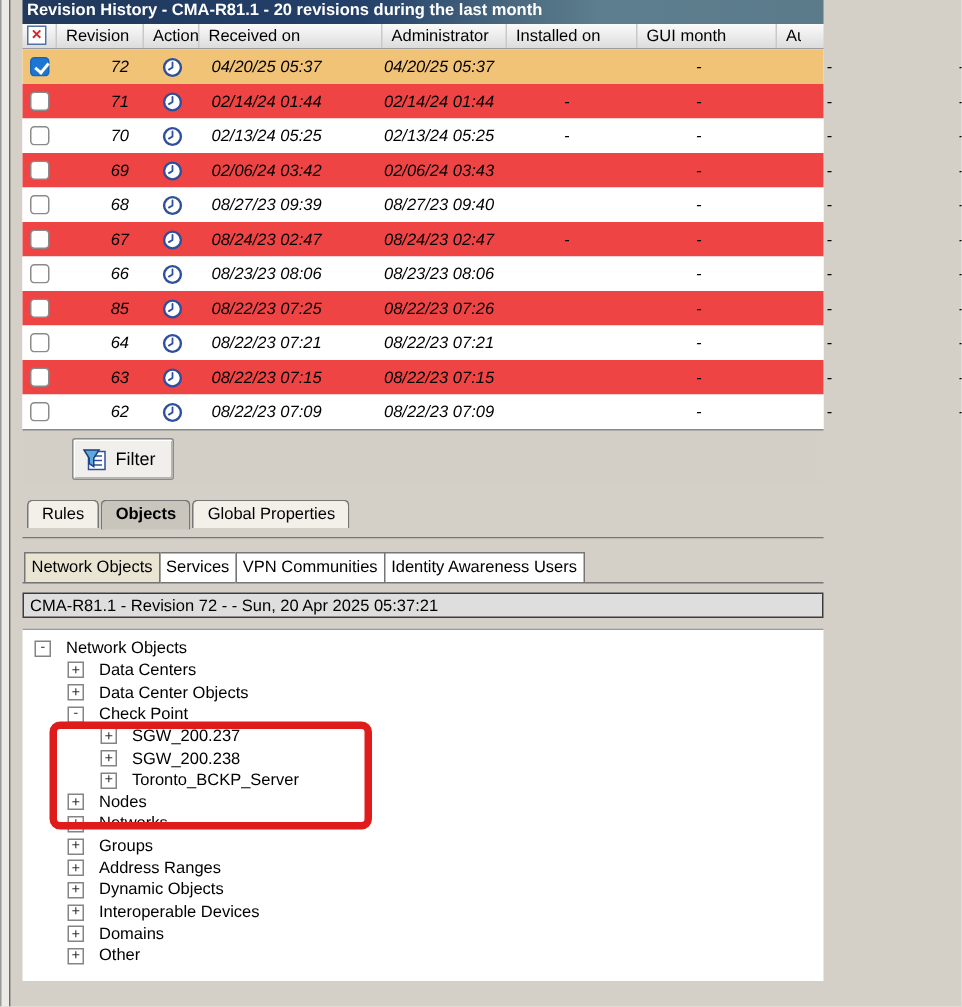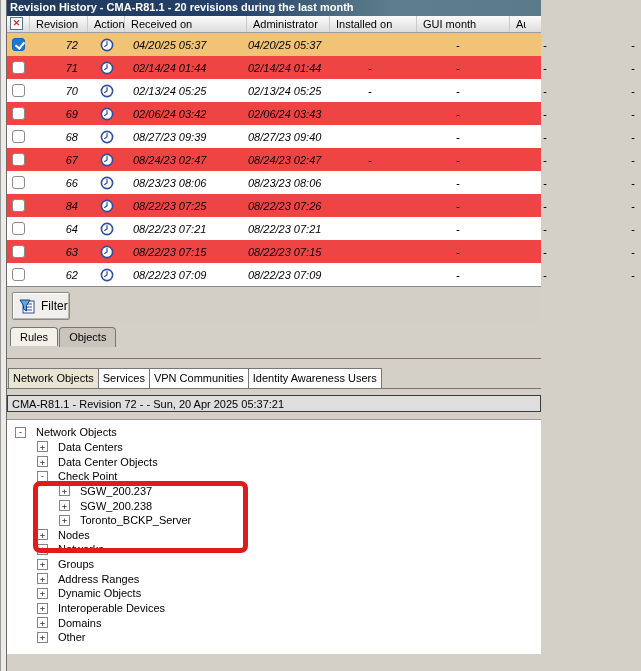--- a/index.html
+++ b/index.html
@@ -1,20 +1,20 @@
 <!DOCTYPE html>
 <html><head>
 <meta charset="utf-8">
 <style>
   html,body{margin:0;padding:0;}
   .screen{position:relative;width:641px;height:671px;background:#d4d0c8;overflow:hidden;
           font-family:"Liberation Sans",sans-serif;font-size:11px;color:#000;}
   .gutter{position:absolute;left:0;top:0;width:7px;height:671px;background:#ecebe7;
           border-left:1px solid #9a9a9a;border-right:1px solid #6f6d68;box-sizing:border-box;}
-  .content{position:absolute;left:7px;top:0;width:534px;height:671px;}
+  .content{position:absolute;left:15px;top:0;width:534px;height:671px;}
 
   
   .titlebar{height:16px;box-sizing:border-box;padding:1px 0 0 3px;color:#fff;font-weight:bold;
             background:linear-gradient(90deg,#20395c 0%,#23406a 42%,#4c6b80 62%,#5d7e8e 72%,#5b7b8b 100%);
             white-space:nowrap;overflow:hidden;}
   .grid-header{display:flex;height:17px;box-sizing:border-box;
                background:linear-gradient(#fbfbfb,#dcdcdc);border-bottom:1px solid #9c9c9c;}
   .gh-cell{box-sizing:border-box;border-right:1px solid #c9c9c9;padding:2px 0 0 6px;
            white-space:nowrap;overflow:hidden;flex:none;}
   .c0{width:23px;} .c1{width:58px;} .c2{width:37px;} .c3{width:115px;} .c4{width:122px;}
@@ -34,33 +34,33 @@
   .checkbox{width:13px;height:13px;box-sizing:border-box;border:1px solid #8a8a8a;border-radius:3px;
             background:#fff;position:relative;}
   .checkbox.checked{background:#1c76d4;border-color:#1566bd;}
   .checkbox.checked::after{content:"";position:absolute;left:4px;top:1px;width:4px;height:7px;
             border:solid #fff;border-width:0 2px 2px 0;transform:rotate(40deg);}
   .clock{display:block;}
 
   
   .filter-strip{height:36px;box-sizing:border-box;background:#d3cfc7;border-top:1px solid #8a8a8a;
                 padding:5px 0 0 5px;}
-  .filter-btn{display:inline-flex;align-items:center;gap:5px;height:26px;padding:0 1px 0 6px;
+  .filter-btn{display:inline-flex;align-items:center;gap:5px;height:26px;padding:0 11px 0 6px;
               background:#f1efeb;border:1px solid #8a8a8a;border-radius:2px;font-size:12px;cursor:default;
-              box-shadow:inset 1px 1px 0 #ffffff, inset -1px -1px 0 #b9b5ad;}
+              box-shadow:inset 1px 1px 0 #ffffff, inset -1px -1px 0 #b9b5ad;margin-left:28px;}
 
   
   .policy-gap{height:5px;}
   .policy-bar{height:17px;box-sizing:border-box;background:#587d8e;color:#fff;font-weight:bold;
               padding:2px 0 0 5px;border-top:1px solid #9a9a9a;}
-  .tabstrip{display:flex;align-items:flex-start;height:32px;box-sizing:border-box;padding-left:3px;
+  .tabstrip{display:flex;align-items:center;height:32px;box-sizing:border-box;padding-left:3px;
             border-bottom:1px solid #767676;background:#d4d0c8;}
   .tab{box-sizing:border-box;border:1px solid #767676;border-bottom:none;border-radius:4px 4px 0 0;
        padding:3px 9px;background:#f2f0e9;margin-right:1px;position:relative;white-space:nowrap;cursor:default;}
-  .tab.selected{background:#c9c5bd;font-weight:normal;margin-bottom:-1px;padding-bottom:4px;z-index:2;}
+  .tab.selected{background:#c9c5bd;font-weight:bold;margin-bottom:-1px;padding-bottom:4px;z-index:2;}
   .subtabstrip{display:flex;align-items:flex-end;height:30px;box-sizing:border-box;padding-left:1px;
                border-bottom:1px solid #767676;background:#d4d0c8;}
   .subtab{box-sizing:border-box;border:1px solid #767676;margin-right:-1px;margin-bottom:-1px;
           padding:3px 4px 4px;background:#fff;position:relative;z-index:1;white-space:nowrap;cursor:default;}
   .subtab.selected{background:#e9e5d2;z-index:2;}
   .status-gap{height:6px;}
   .status-bar{height:17px;box-sizing:border-box;background:#dedede;border:1px solid #3c3c3c;
               padding:2px 0 0 4px;white-space:nowrap;overflow:hidden;}
   .tree-gap{height:7px;}
   .tree-panel{height:235px;box-sizing:border-box;background:#fff;border-top:1px solid #9a9a9a;
@@ -222,21 +222,21 @@
           <div class="cell date c4">08/23/23 08:06</div>
           <div class="cell c5"></div>
           <div class="cell c6" style="padding-left:11px;">-</div>
           <div class="cell c7" style="padding-left:11px;">-</div>
           <div class="cell c8">-</div>
         </div>
         <div class="grid-row alt">
           <div class="cell ck c0">
             <span class="checkbox"></span>
           </div>
-          <div class="cell rev c1">84</div>
+          <div class="cell rev c1">85</div>
           <div class="cell act c2">
             <svg class="clock" width="14" height="14" viewBox="0 0 14 14">
               <circle cx="7" cy="7" r="5.6" fill="#ffffff" stroke="#2d4f9e" stroke-width="1.6"></circle>
               <path d="M7 7 L7 3.6 M7 7 L4.6 8.4" stroke="#2d4f9e" stroke-width="1.2" fill="none" stroke-linecap="round"></path>
             </svg>
           </div>
           <div class="cell date c3">08/22/23 07:25</div>
           <div class="cell date c4">08/22/23 07:26</div>
           <div class="cell c5"></div>
           <div class="cell c6" style="padding-left:11px;">-</div>
@@ -310,20 +310,21 @@
         </svg>
         <span>Filter</span>
       </span>
     </div>
 
     <div class="policy-gap"></div>
 
     <div class="tabstrip">
       <div class="tab">Rules</div>
       <div class="tab selected">Objects</div>
+      <div class="tab">Global Properties</div>
     </div>
 
     <div class="subtabstrip">
       <div class="subtab selected">Network Objects</div>
       <div class="subtab">Services</div>
       <div class="subtab">VPN Communities</div>
       <div class="subtab">Identity Awareness Users</div>
     </div>
 
     <div class="status-gap"></div>

